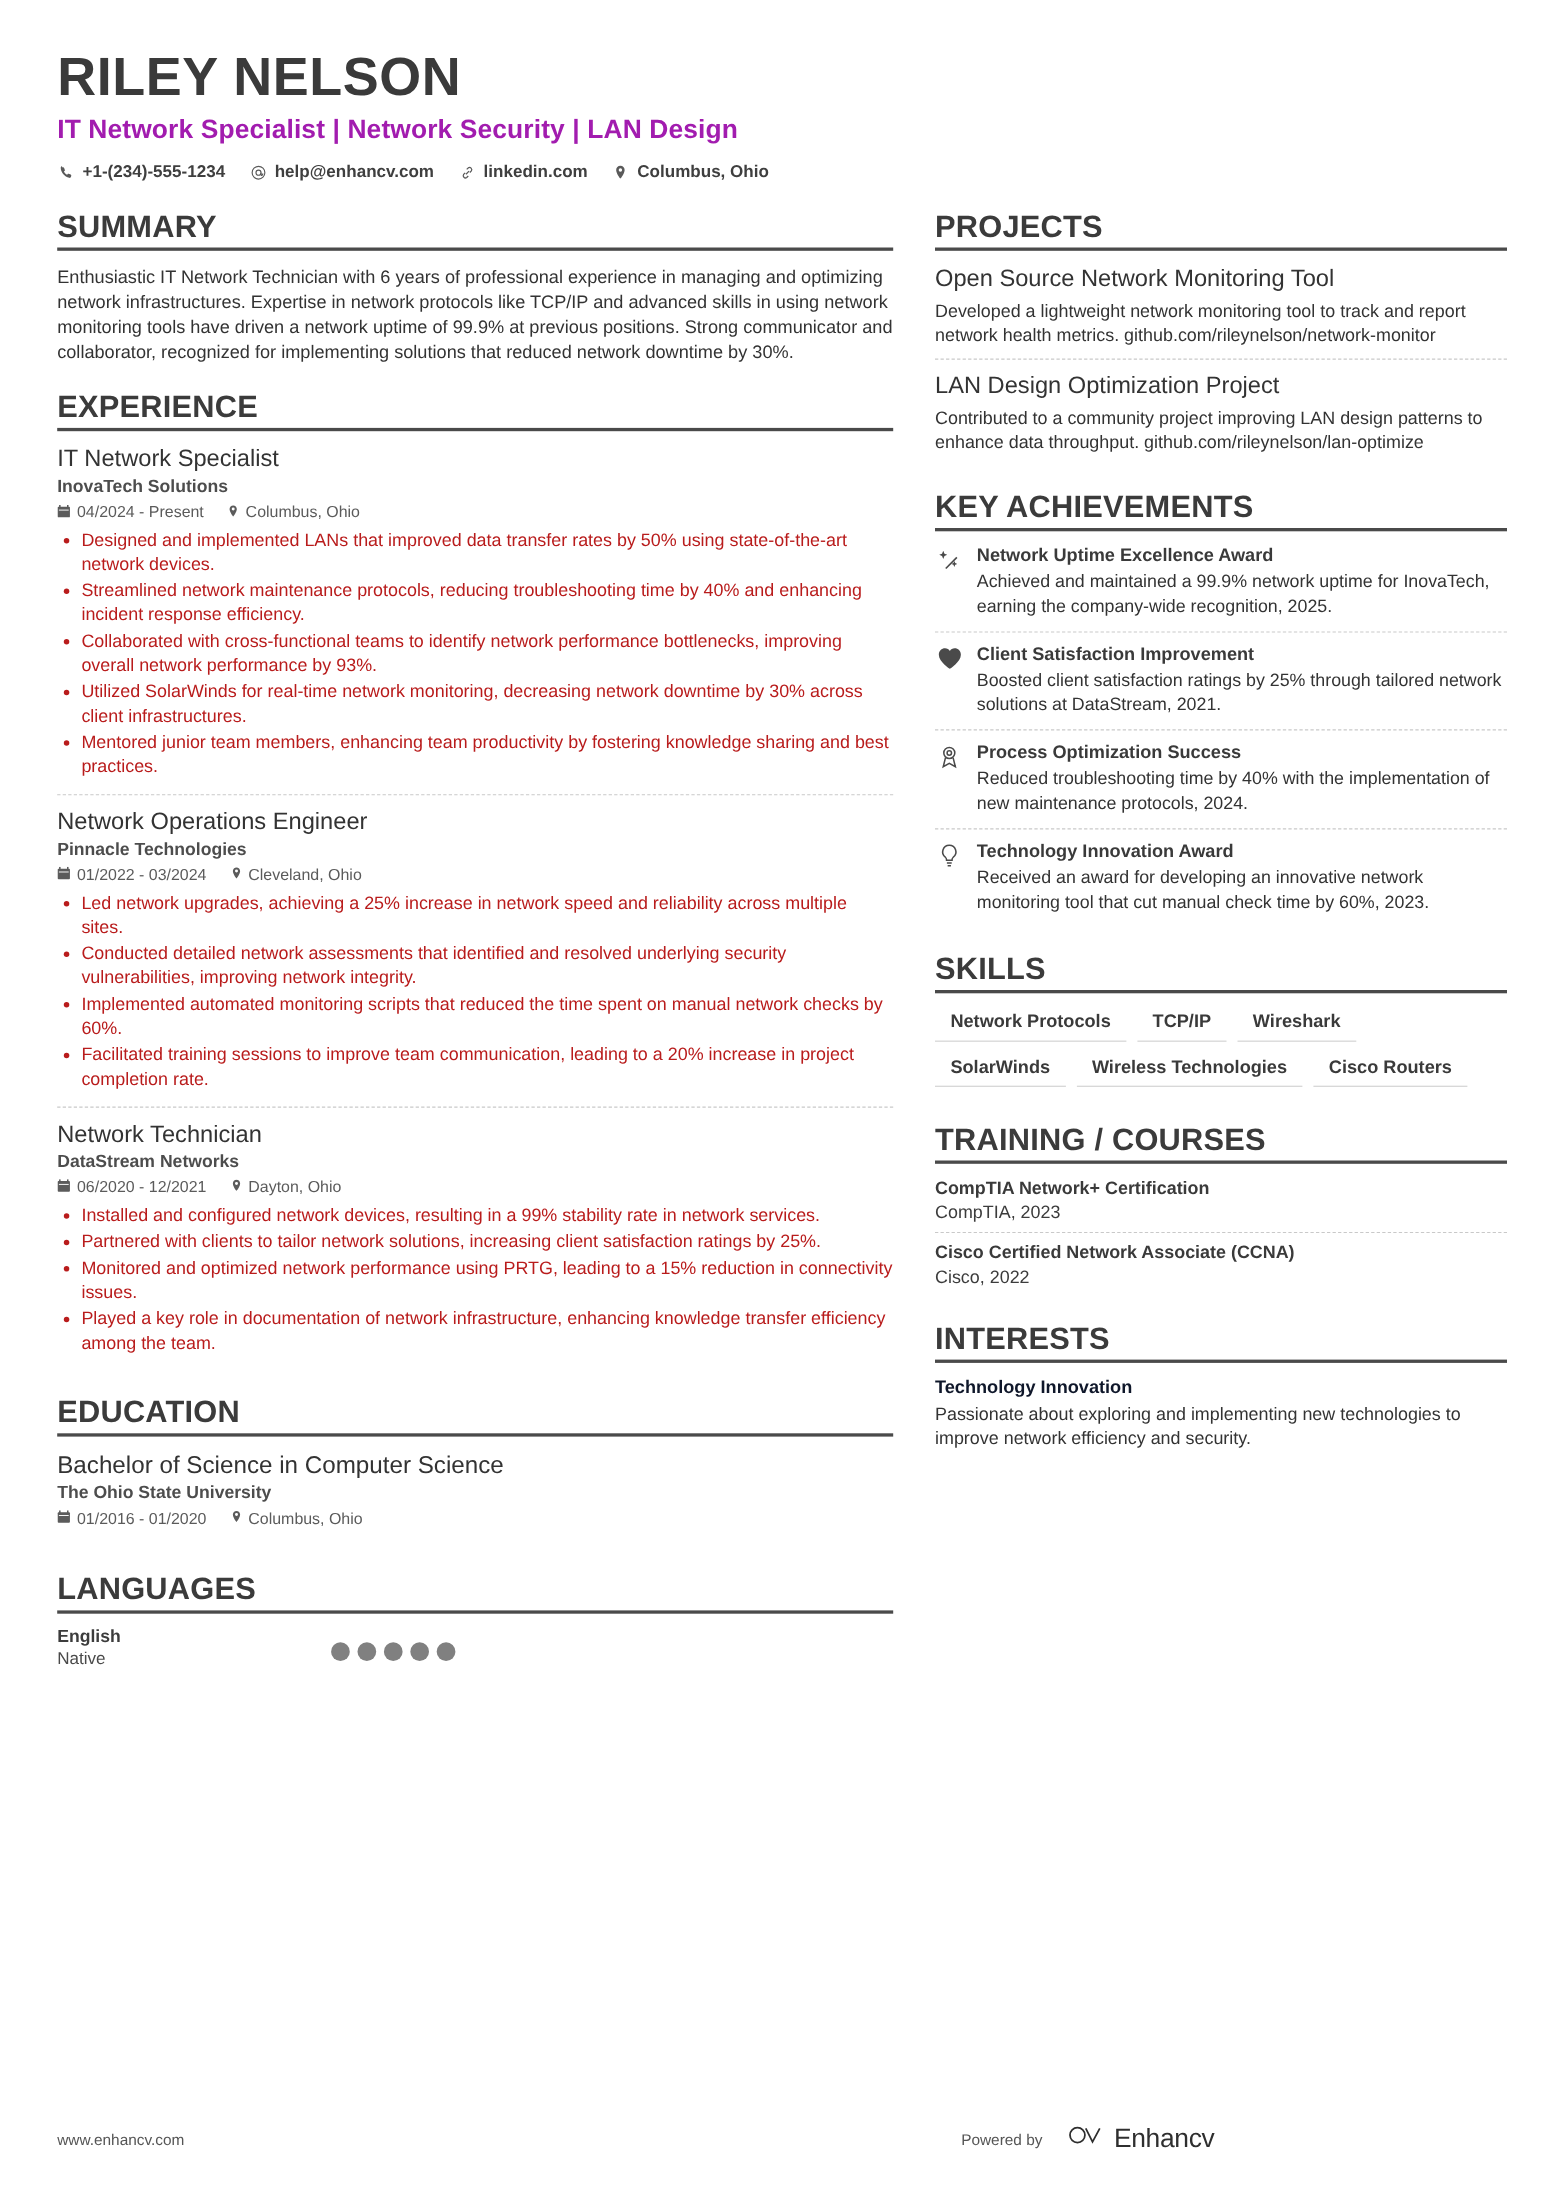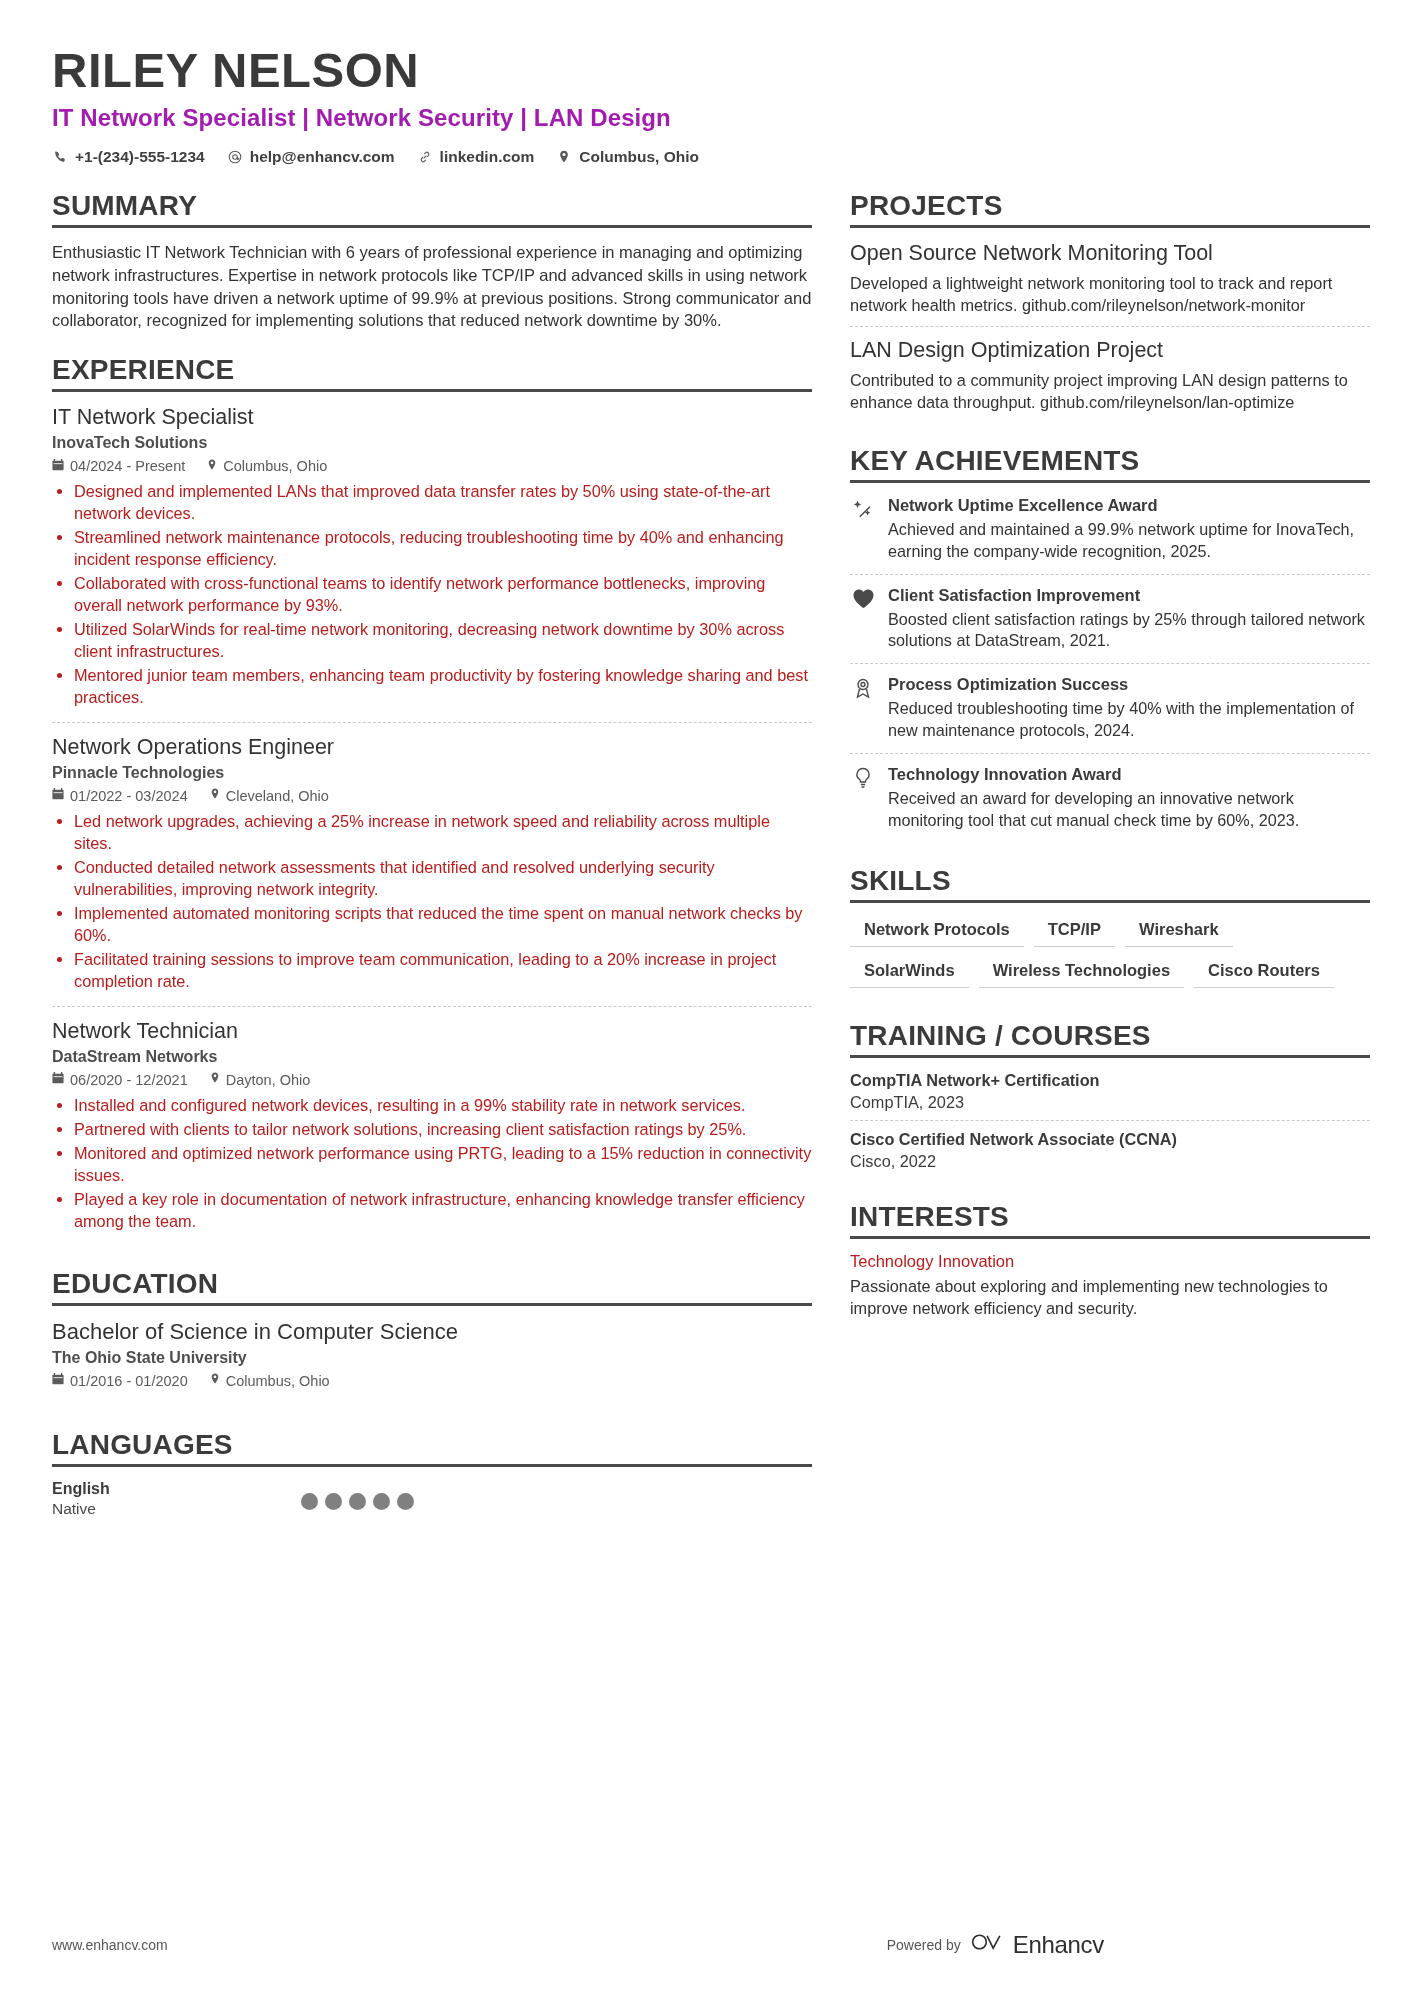--- a/index.html
+++ b/index.html
@@ -157,36 +157,36 @@
     border-bottom: 1px solid #cfcfcf;
     margin: 0 10px 10px 0;
     white-space: nowrap;
   }
 
   .course { padding: 0 0 8px 0; }
   .course + .course { border-top: 1px dashed #c9c9c9; padding-top: 9px; }
   .course-title { font-size: 16.3px; font-weight: bold; color: #3a3a3a; margin: 0 0 3px 0; }
   .course-sub { font-size: 16.3px; color: #3c3c3c; margin: 0; }
 
-  .interest-title { font-size: 16.5px; font-weight: normal; color: #b91c1c; margin: 0 0 4px 0; }
+  .interest-title { font-size: 16.5px; font-weight: bold; color: #0f172a; margin: 0 0 4px 0; }
   .interest-desc { font-size: 16.3px; line-height: 1.35; color: #333; margin: 0; }
 
   
   .footer {
     position: absolute;
     left: 52px;
     right: 52px;
     bottom: 36px;
     display: flex;
     align-items: center;
     justify-content: space-between;
     font-size: 14px;
     color: #555;
   }
-  .powered { display: flex; align-items: center; gap: 10px; }
+  .powered { display: flex; align-items: center; gap: 23px; }
   .powered .pb-label { font-size: 14px; color: #555; }
   .brand { display: flex; align-items: center; gap: 8px; font-size: 24px; color: #2f2f2f; letter-spacing: -0.3px; }
   .brand-mark { font-size: 25px; }
 </style>
 </head>
 <body>
 
 <div class="page">
 
   <div>

